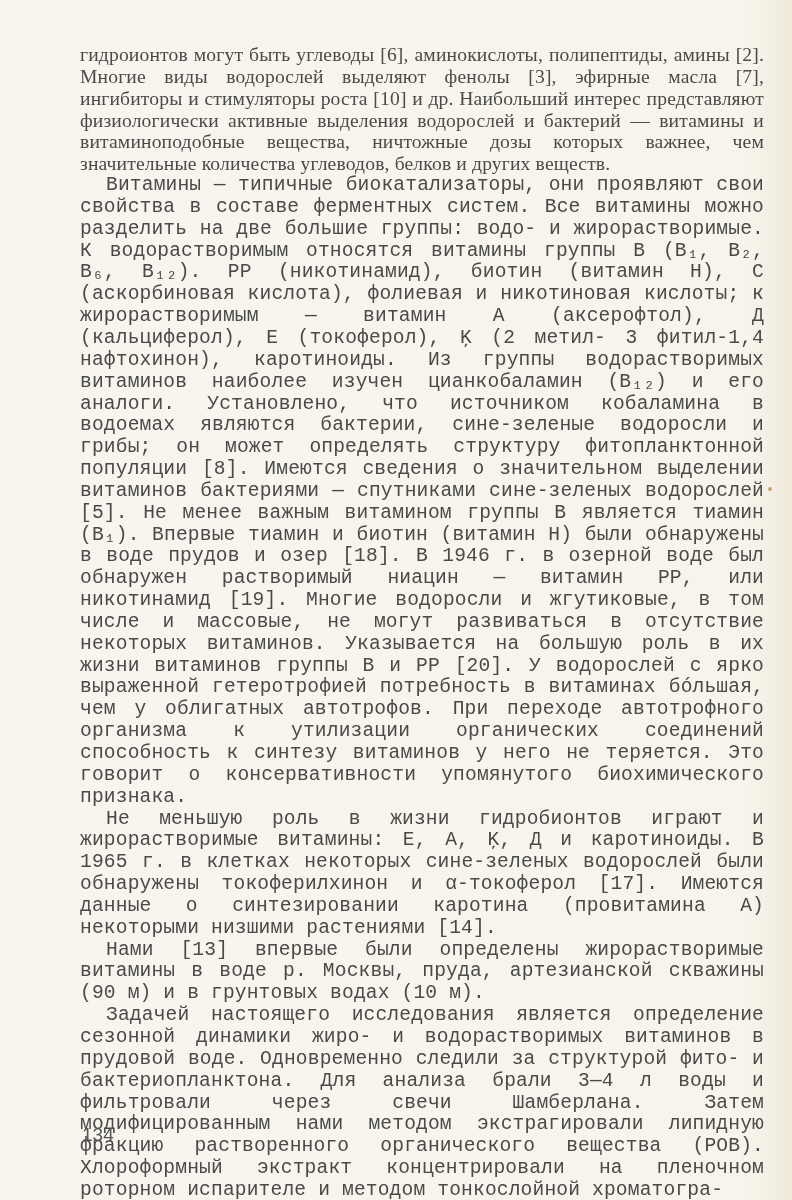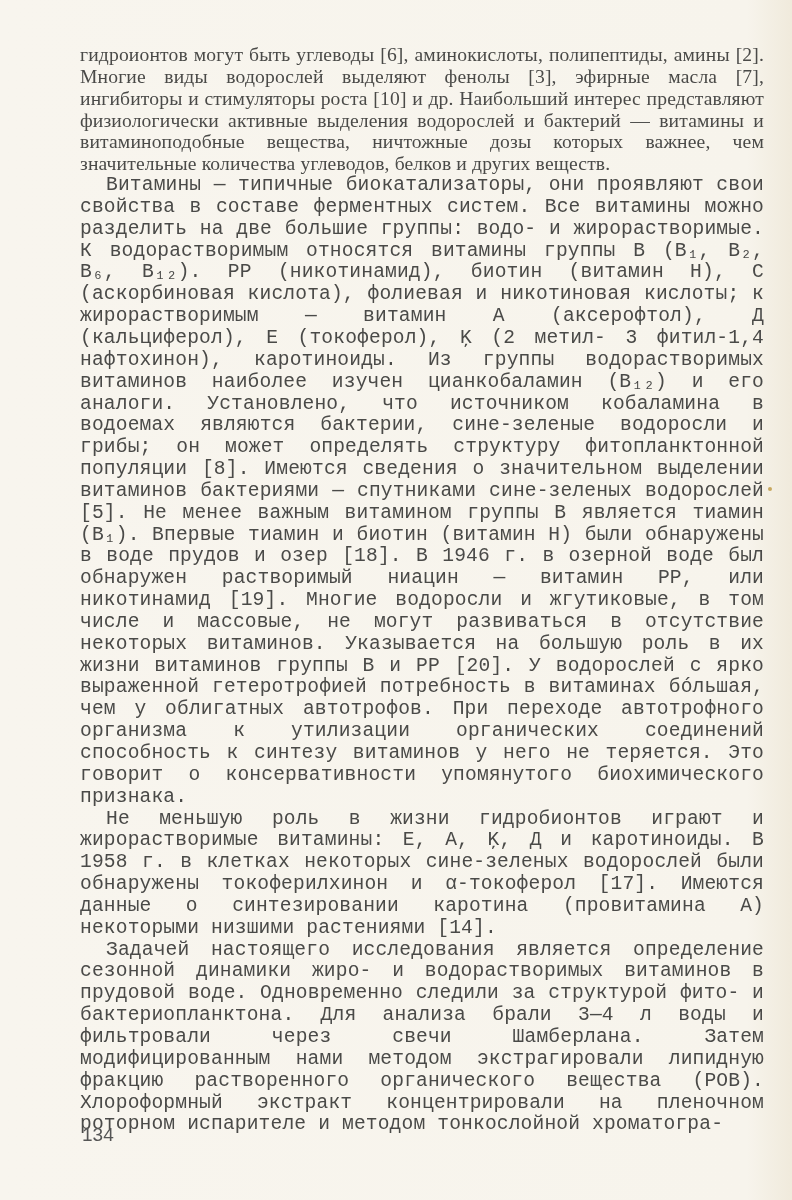--- a/index.html
+++ b/index.html
@@ -58,18 +58,19 @@
       background: #c8a860;
     }
   </style>
 </head>
 <body>
 
 <div class="page">
   <div class="text-block">
     <p class="para">гидроионтов могут быть углеводы [6], аминокислоты, полипептиды, амины [2]. Многие виды водорослей выделяют фенолы [3], эфирные масла [7], ингибиторы и стимуляторы роста [10] и др. Наибольший интерес представляют физиологически активные выделения водорослей и бактерий — витамины и витаминоподобные вещества, ничтожные дозы которых важнее, чем значительные количества углеводов, белков и других веществ.</p>
     <p class="para indent">Витамины — типичные биокатализаторы, они проявляют свои свойства в составе ферментных систем. Все витамины можно разделить на две большие группы: водо- и жирорастворимые. К водорастворимым относятся витамины группы В (B₁, B₂, B₆, B₁₂). РР (никотинамид), биотин (витамин Н), С (аскорбиновая кислота), фолиевая и никотиновая кислоты; к жирорастворимым — витамин А (аксерофтол), Д (кальциферол), Е (токоферол), Ķ (2 метил- 3 фитил-1,4 нафтохинон), каротиноиды. Из группы водорастворимых витаминов наиболее изучен цианкобаламин (B₁₂) и его аналоги. Установлено, что источником кобаламина в водоемах являются бактерии, сине-зеленые водоросли и грибы; он может определять структуру фитопланктонной популяции [8]. Имеются сведения о значительном выделении витаминов бактериями — спутниками сине-зеленых водорослей [5]. Не менее важным витамином группы В является тиамин (B₁). Впервые тиамин и биотин (витамин Н) были обнаружены в воде прудов и озер [18]. В 1946 г. в озерной воде был обнаружен растворимый ниацин — витамин РР, или никотинамид [19]. Многие водоросли и жгутиковые, в том числе и массовые, не могут развиваться в отсутствие некоторых витаминов. Указывается на большую роль в их жизни витаминов группы В и РР [20]. У водорослей с ярко выраженной гетеротрофией потребность в витаминах бóльшая, чем у облигатных автотрофов. При переходе автотрофного организма к утилизации органических соединений способность к синтезу витаминов у него не теряется. Это говорит о консервативности упомянутого биохимического признака.</p>
-    <p class="para indent">Не меньшую роль в жизни гидробионтов играют и жирорастворимые витамины: Е, А, Ķ, Д и каротиноиды. В 1958 г. в клетках некоторых сине-зеленых водорослей были обнаружены токоферилхинон и α-токоферол [17]. Имеются данные о синтезировании каротина (провитамина А) некоторыми низшими растениями [14].</p>
+    <p class="para indent">Не меньшую роль в жизни гидробионтов играют и жирорастворимые витамины: Е, А, Ķ, Д и каротиноиды. В 1965 г. в клетках некоторых сине-зеленых водорослей были обнаружены токоферилхинон и α-токоферол [17]. Имеются данные о синтезировании каротина (провитамина А) некоторыми низшими растениями [14].</p>
+    <p class="para indent">Нами [13] впервые были определены жирорастворимые витамины в воде р. Москвы, пруда, артезианской скважины (90 м) и в грунтовых водах (10 м).</p>
     <p class="para indent">Задачей настоящего исследования является определение сезонной динамики жиро- и водорастворимых витаминов в прудовой воде. Одновременно следили за структурой фито- и бактериопланктона. Для анализа брали 3—4 л воды и фильтровали через свечи Шамберлана. Затем модифицированным нами методом экстрагировали липидную фракцию растворенного органического вещества (РОВ). Хлороформный экстракт концентрировали на пленочном роторном испарителе и методом тонкослойной хроматогра-</p>
   </div>
   <div class="margin-dot"></div>
   <div class="page-number">134</div>
 </div>
 
 </body></html>

